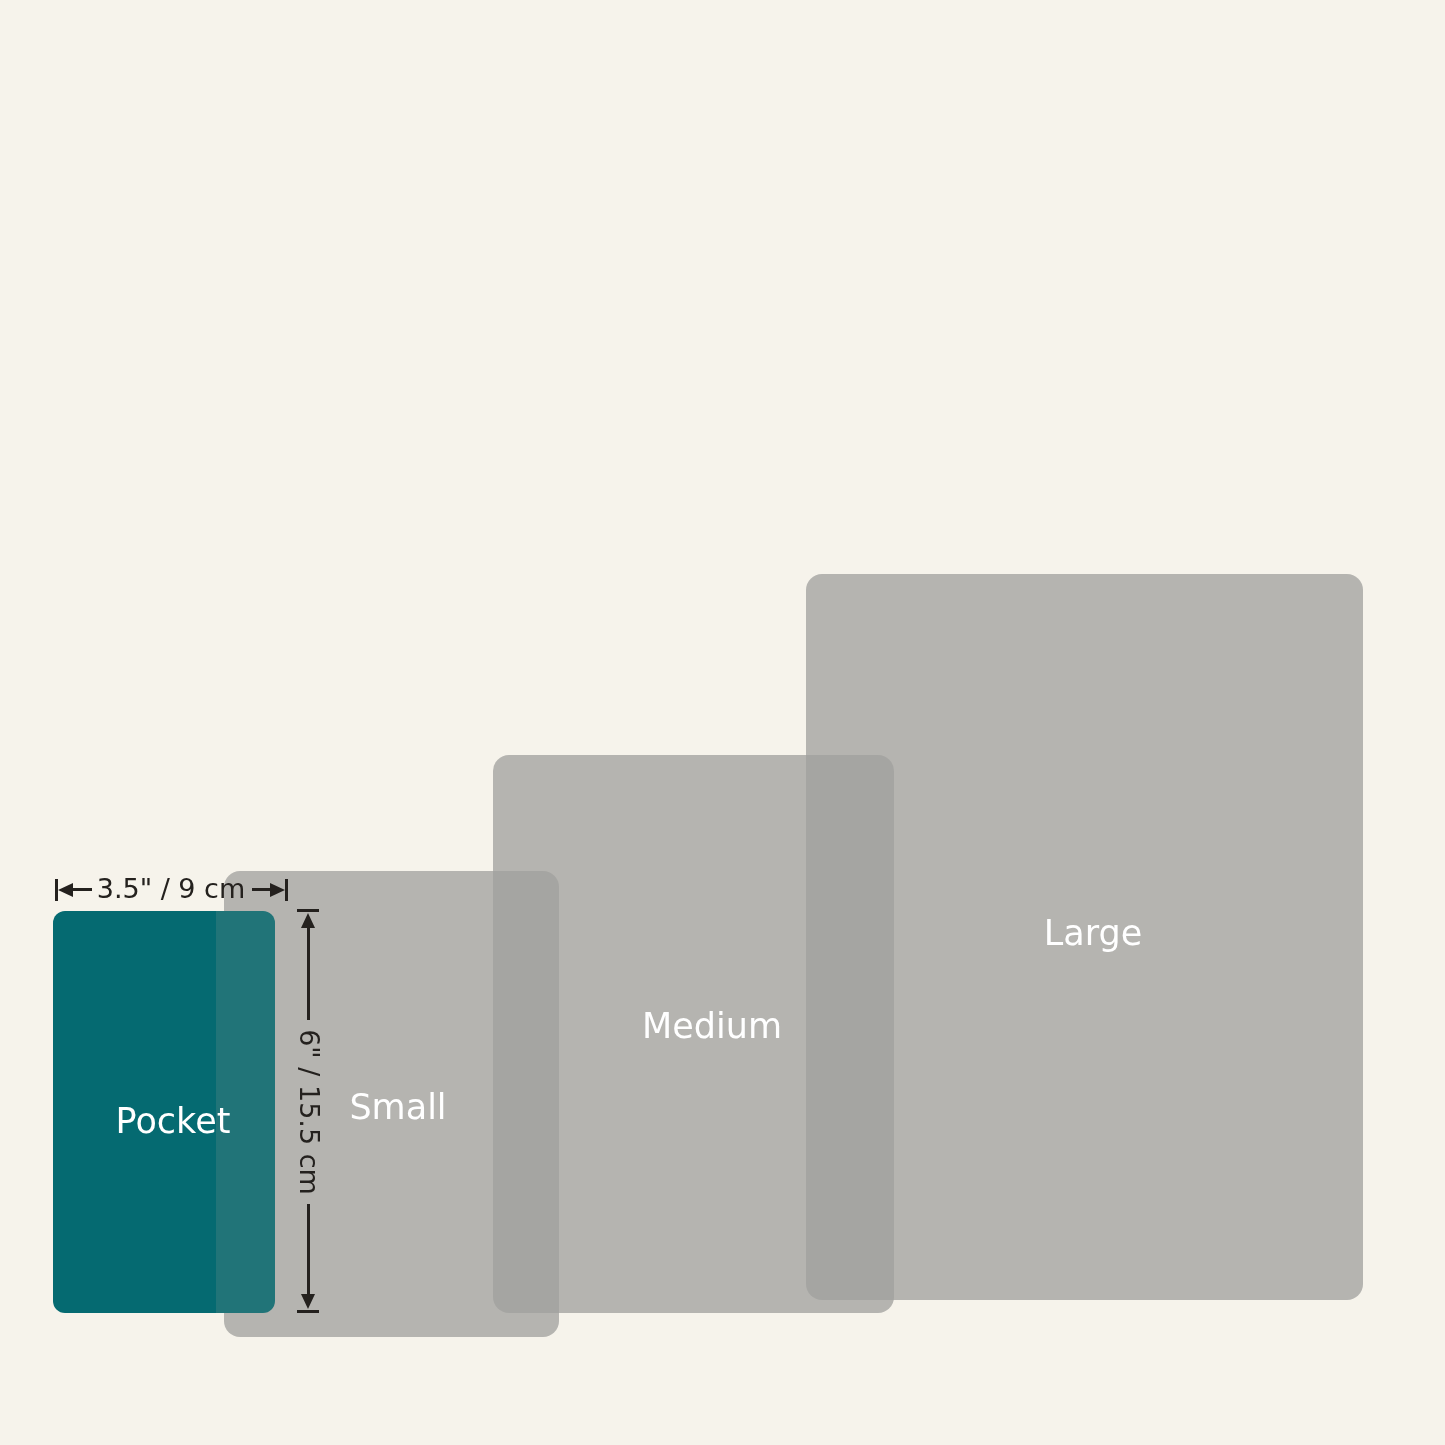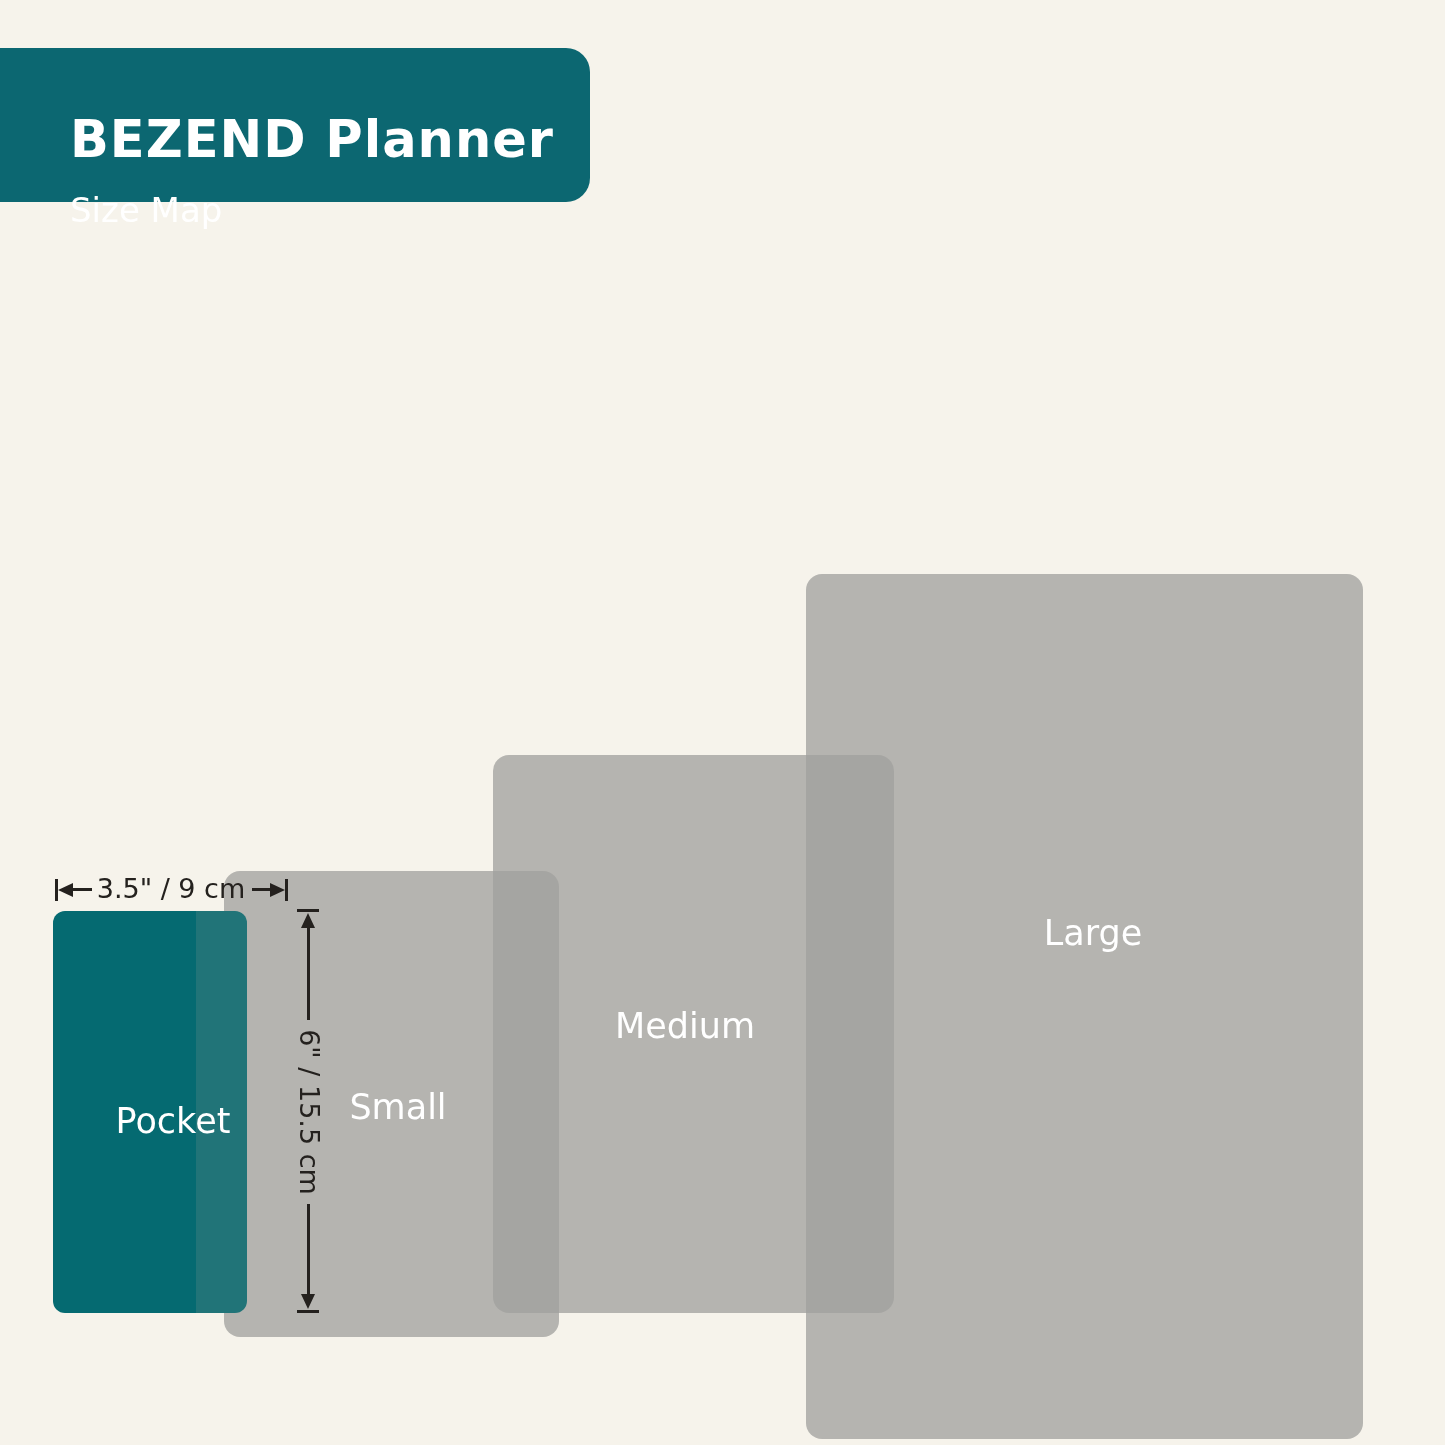--- a/index.html
+++ b/index.html
@@ -45,43 +45,43 @@
     color: var(--label_text, #FFFFFF);
     white-space: nowrap;
   }
 
   
   .size-rect {
     position: absolute;
     border-radius: 16px;
     background: var(--rect_gray, rgba(161,160,158,0.76));
   }
-  .size-rect.large  { left: 806px; top: 574px; width: 557px; height: 865px; z-index: 1; }
+  .size-rect.large  { left: 806px; top: 574px; width: 557px; height: 726px; z-index: 1; }
   .size-rect.medium { left: 493px; top: 755px; width: 401px; height: 558px; z-index: 2; }
   .size-rect.small  { left: 224px; top: 871px; width: 335px; height: 466px; z-index: 3; }
   .size-rect.pocket {
-    left: 53px; top: 911px; width: 194px; height: 402px; z-index: 4;
+    left: 53px; top: 911px; width: 222px; height: 402px; z-index: 4;
     border-radius: 12px;
     background: linear-gradient(to right,
       var(--pocket_teal, #056A71) 0%,
       var(--pocket_teal, #056A71) 73.5%,
       var(--pocket_overlap_teal, #217478) 73.5%,
       var(--pocket_overlap_teal, #217478) 100%);
   }
 
   .size-label {
     position: absolute;
     transform: translate(-50%, -50%);
     color: var(--label_text, #FFFFFF);
     font-size: 35px;
     white-space: nowrap;
   }
   .size-rect.pocket .size-label { left: 120px; top: 210px; }
   .size-rect.small  .size-label { left: 174px; top: 236px; }
-  .size-rect.medium .size-label { left: 192px; top: 271px; }
+  .size-rect.medium .size-label { left: 219px; top: 271px; }
   .size-rect.large  .size-label { left: 287px; top: 359px; }
 
   
   .dim-part {
     position: absolute;
     background: var(--dimension_ink, #24211E);
     z-index: 6;
   }
   .dim-arrow {
     position: absolute;
@@ -118,24 +118,20 @@
   .v-arrow-down  { left: 301px; top: 1294px; border-left: 7px solid transparent; border-right: 7px solid transparent; border-top: 15px solid var(--dimension_ink, #24211E); }
   .v-line-top    { left: 307px; top: 928px;  width: 3px; height: 92px; }
   .v-line-bottom { left: 307px; top: 1204px; width: 3px; height: 90px; }
   .v-dim-label   { left: 309px; top: 1112px; }
 </style>
 </head>
 <body>
 
 <div class="canvas">
 
-  <div class="header-card">
-    <div class="brand-title">BEZEND Planner</div>
-    <div class="brand-subtitle">Size Map</div>
-  </div>
 
   <div class="size-rect large">
     <span class="size-label">Large</span>
   </div>
 
   <div class="size-rect medium">
     <span class="size-label">Medium</span>
   </div>
 
   <div class="size-rect small">

